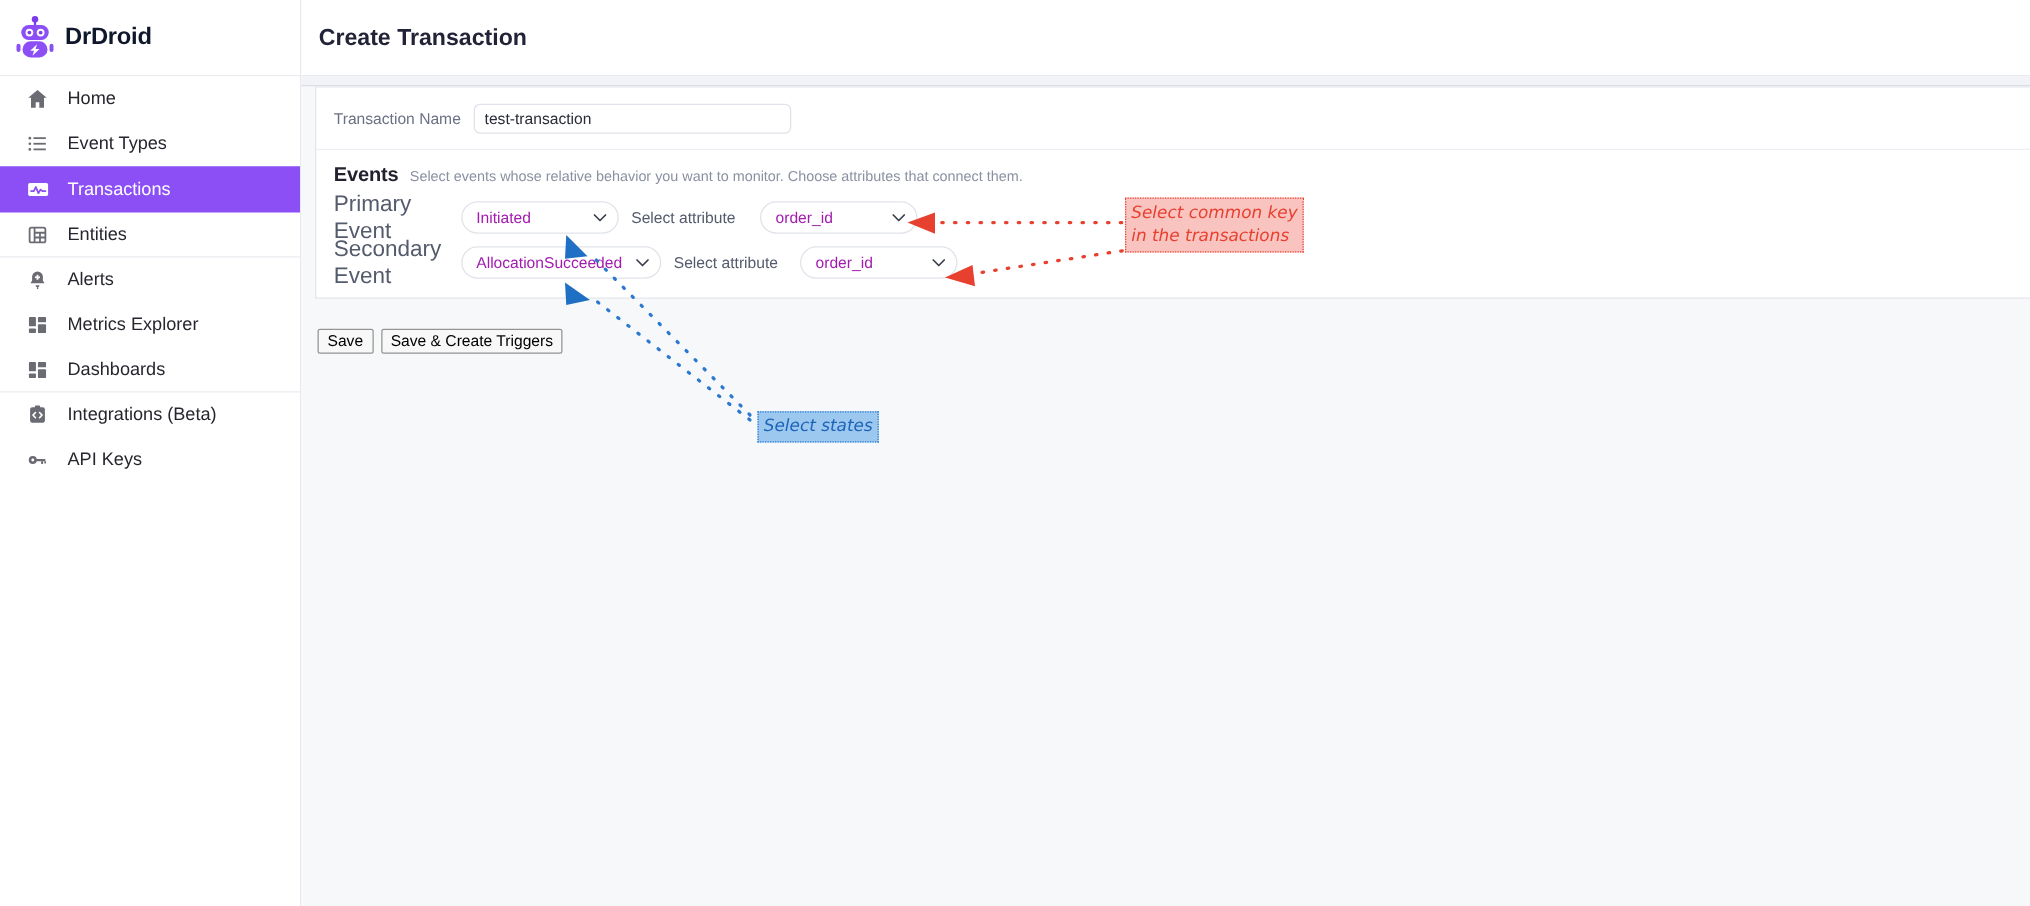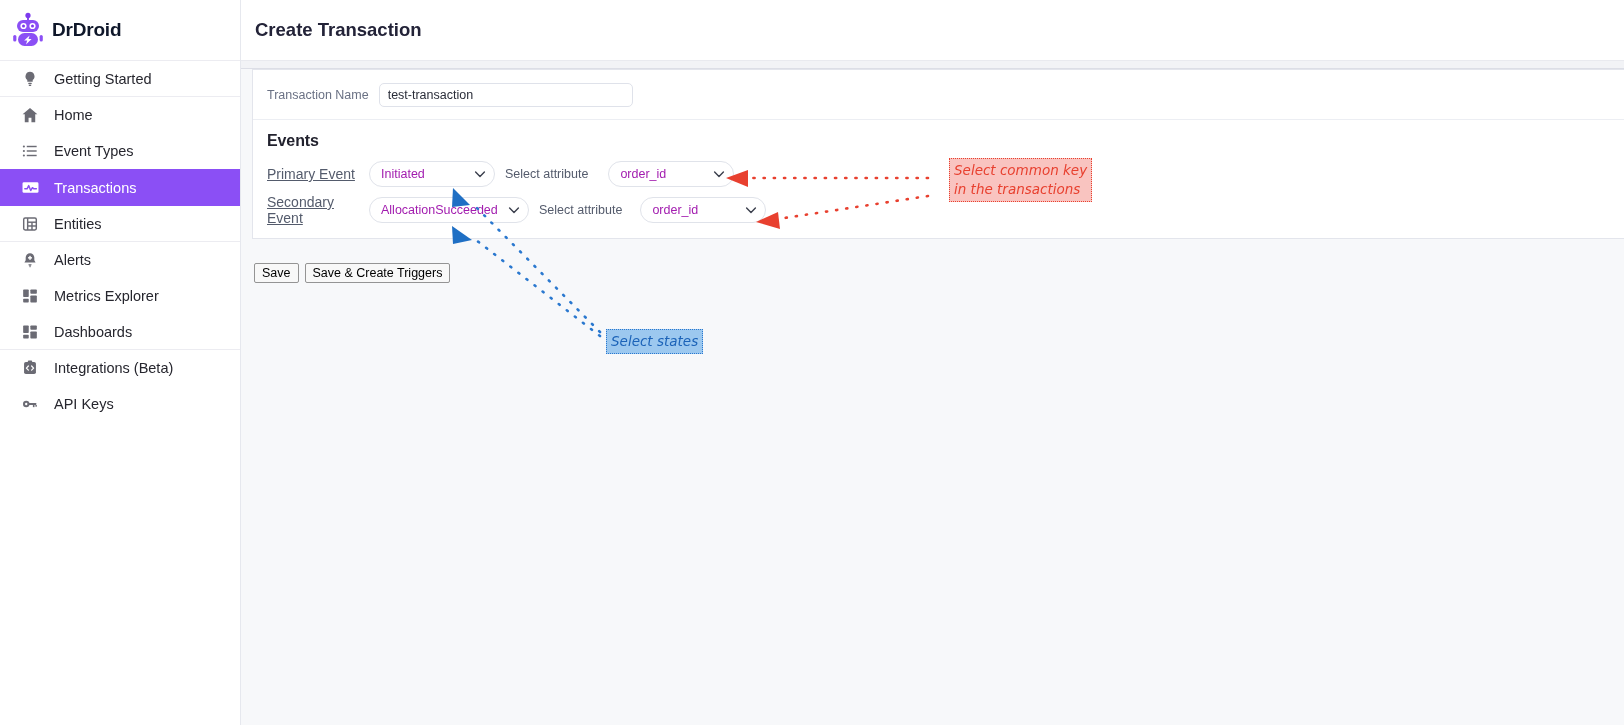--- a/index.html
+++ b/index.html
@@ -107,21 +107,21 @@
   #events-head { display: flex; align-items: baseline; margin-bottom: 10px; }
   #events-head .h {
     font-size: 16px; font-weight: bold; color: #22222e; letter-spacing:-0.1px;
   }
   #events-head .sub {
     font-size: 11.5px; color: #8a90a0; margin-left: 9px;
   }
 
   .event-row { display: flex; align-items: center; height: 28px; margin-bottom: 8px; }
   .event-row:last-child { margin-bottom: 0; }
-  .e-label { font-size: 14px; color: #545b6c; text-decoration: underline; }
+  .e-label { font-size: 18px; color: #545b6c; }
   .e-label.l1 { width: 102px; }
   .e-label.l2 { width: 102px; }
   .e-mid { font-size: 12.5px; color: #545b6c; }
 
   .sel {
     height: 26px;
     border: 1px solid #e0e3ea; border-radius: 13px;
     background: #fff;
     display: flex; align-items: center;
     padding: 0 6px 0 11px;
@@ -154,21 +154,21 @@
   }
   .anno-box {
     position: absolute;
     font-family: "DejaVu Sans", sans-serif;
     font-size: 13.5px;
     line-height: 19px;
     white-space: pre;
     padding: 2px 4px;
   }
   #anno-red {
-    left: 949px; top: 158px;
+    left: 900px; top: 158px;
     color: #e8402f;
     background: #f9c4c0;
     border: 1.5px dotted #e8402f;
     font-style: italic;
   }
   #anno-blue {
     left: 606px; top: 329px;
     color: #1c63b8;
     background: #9cc8ef;
     border: 1.5px dotted #2a78cf;
@@ -194,30 +194,20 @@
           <circle cx="20.5" cy="14" r="1.5" fill="#7c3aed"></circle>
           <rect x="6" y="21" width="20" height="13" rx="6.5" fill="#8b4ff5"></rect>
           <path d="M17.6 23.4 L12.2 28.6 L15.2 28.6 L14.0 32.6 L19.6 27.1 L16.5 27.1 Z" fill="#ffffff"></path>
           <rect x="1.2" y="23" width="3.2" height="6.5" rx="1.6" fill="#8b4ff5"></rect>
           <rect x="27.6" y="23" width="3.2" height="6.5" rx="1.6" fill="#8b4ff5"></rect>
         </svg>
       </span>
       <span class="name">DrDroid</span>
     </div>
 
-    <div class="nav-item sep-bot">
-      <span class="nav-ico">
-        <svg viewBox="0 0 20 20" width="18" height="18" fill="currentColor">
-          <path d="M10 2a5 5 0 0 0-3 9v2h6v-2a5 5 0 0 0-3-9z"></path>
-          <rect x="8" y="14.2" width="4" height="1.5" rx="0.7"></rect>
-          <rect x="8.6" y="16.4" width="2.8" height="1.5" rx="0.7"></rect>
-        </svg>
-      </span>
-      <span>Getting Started</span>
-    </div>
 
     <div class="nav-item">
       <span class="nav-ico">
         <svg viewBox="0 0 20 20" width="18" height="18" fill="currentColor">
           <path d="M10 2.2 1.8 9.2h2.4V18h4.2v-5h3.2v5h4.2V9.2h2.4z"></path>
         </svg>
       </span>
       <span>Home</span>
     </div>
 
@@ -331,20 +321,21 @@
     <div id="card">
 
       <div id="name-row" class="card-row">
         <span class="lbl">Transaction Name</span>
         <input class="txt-input" type="text" value="test-transaction" style="">
       </div>
 
       <div id="events-block">
         <div id="events-head">
           <span class="h">Events</span>
+          <span class="sub">Select events whose relative behavior you want to monitor. Choose attributes that connect them.</span>
         </div>
 
         <div class="event-row">
           <span class="e-label l1">Primary Event</span>
 
           <div class="sel w-pri">
             <span class="v">Initiated</span>
             <span class="chev">
               <svg viewBox="0 0 16 16" width="16" height="16" fill="none" stroke="currentColor" stroke-width="1.4" stroke-linecap="round" stroke-linejoin="round">
                 <path d="M3.6 6 8 10.4 12.4 6"></path>

